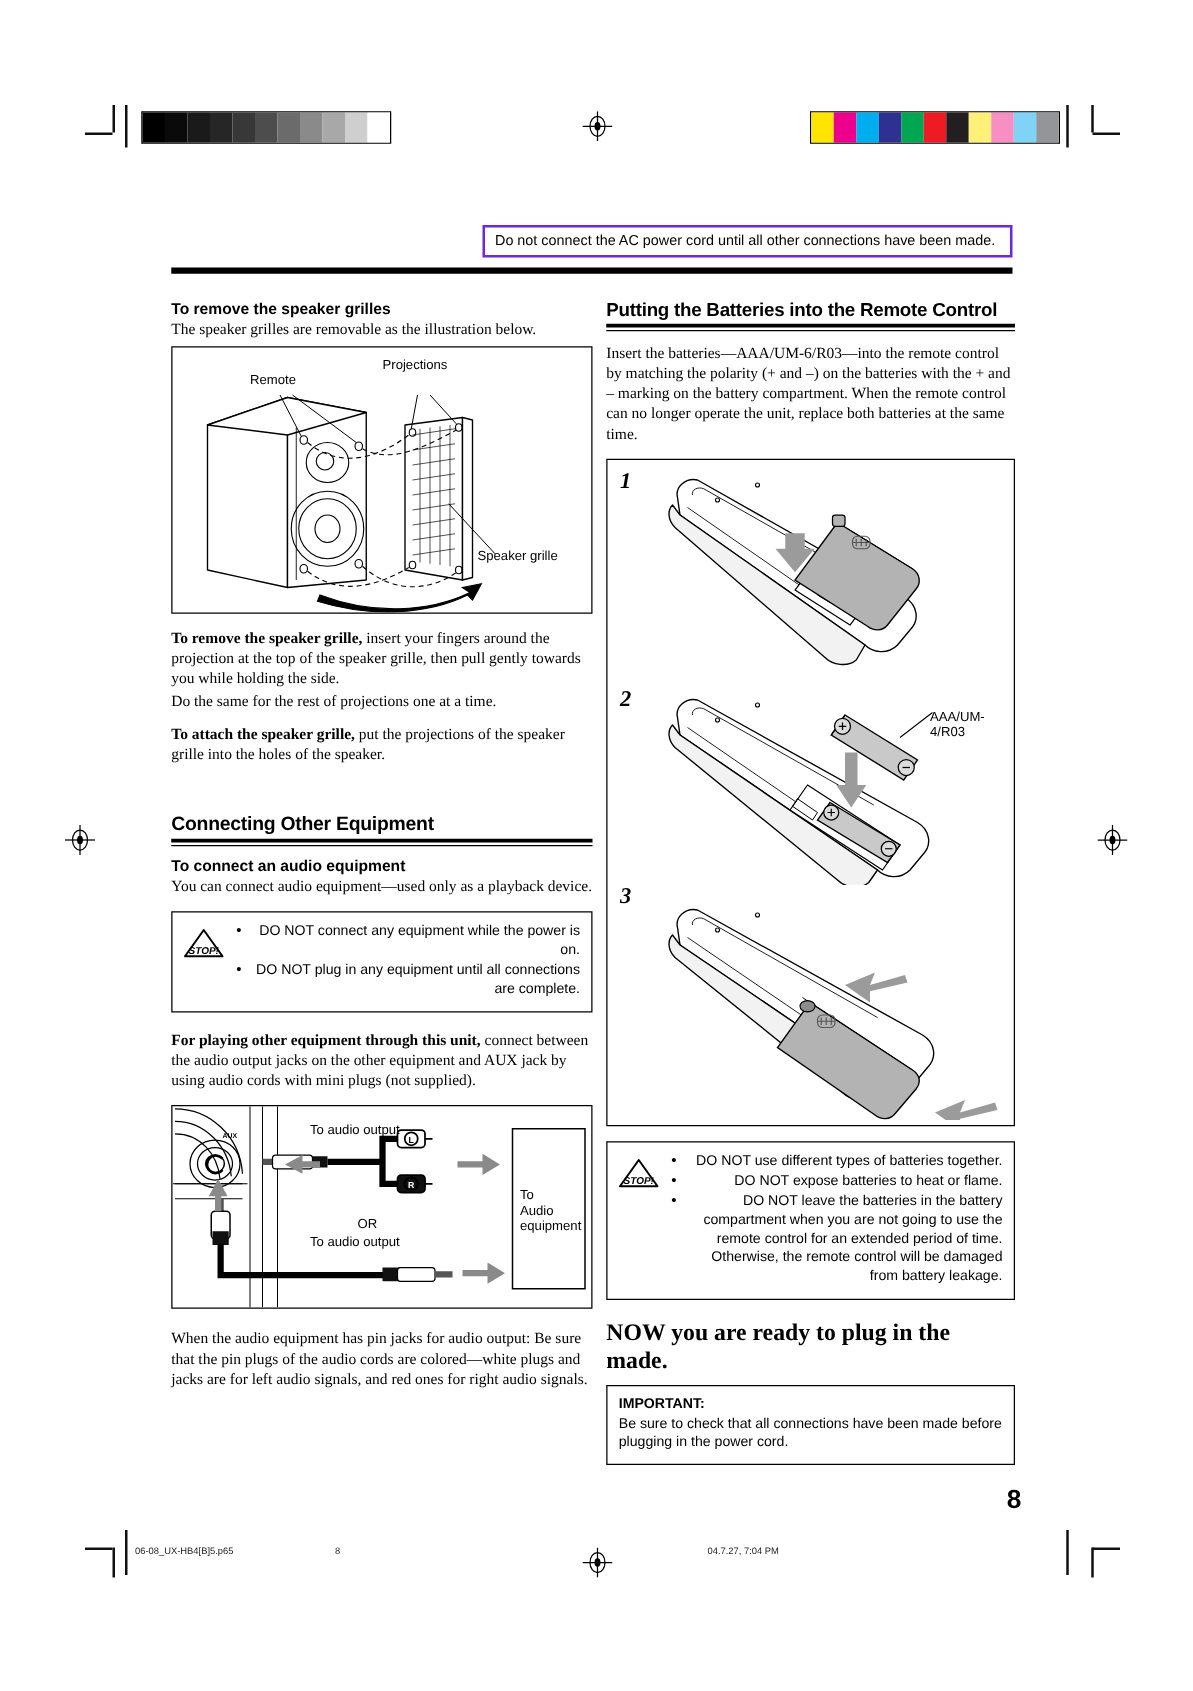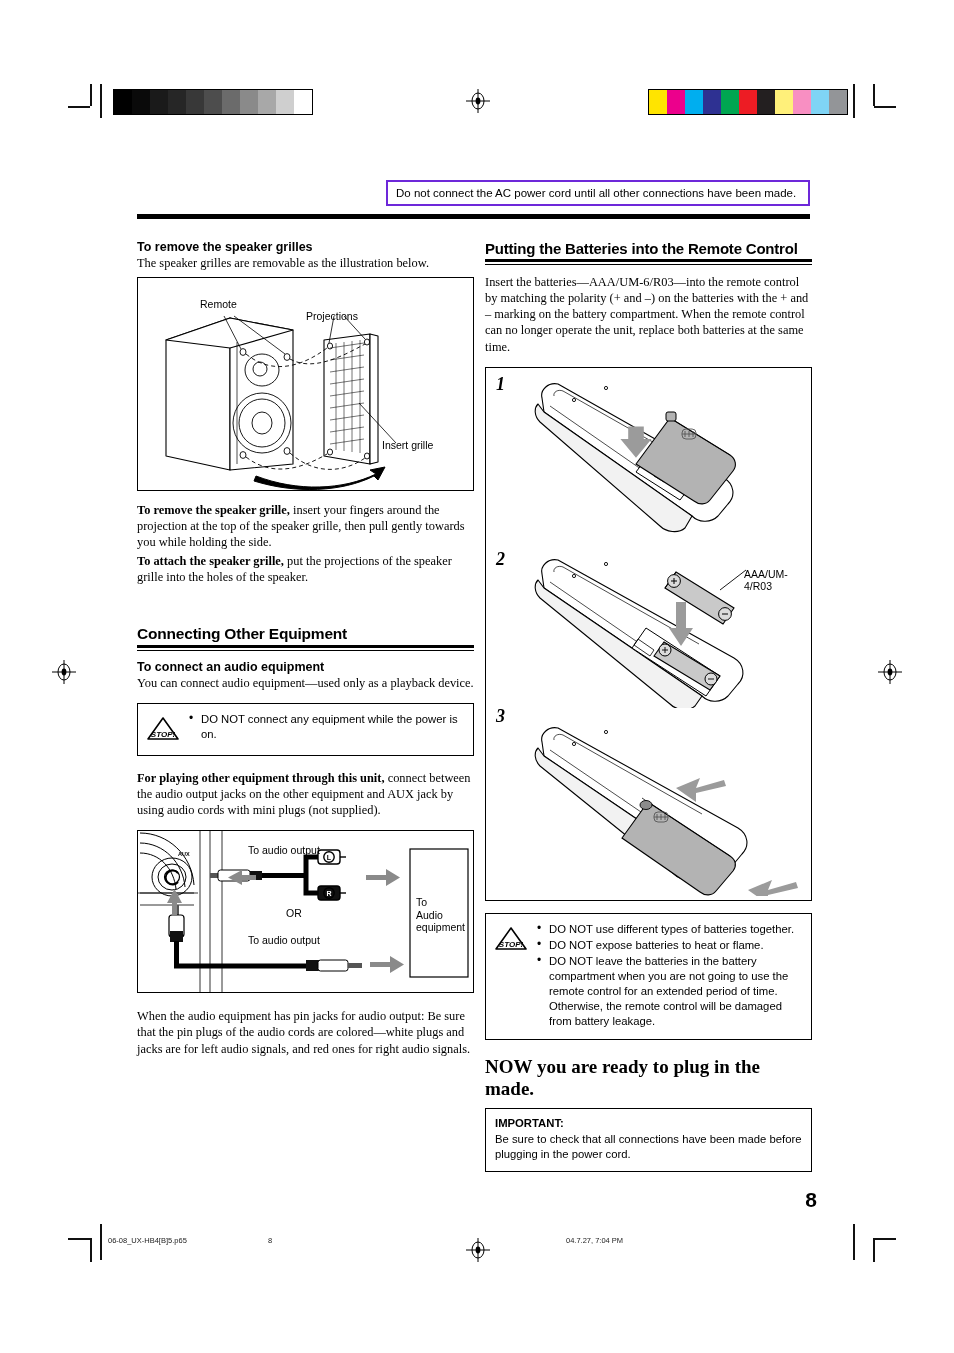--- a/index.html
+++ b/index.html
@@ -50,21 +50,21 @@
   p.body b { font-weight:bold; }
 
   .figbox { border:1px solid #000; position:relative; background:#fff; }
 
   
   .caution {
     border:1.5px solid #000; display:flex; gap:8px; padding:8px 9px 9px 8px;
     font-family:"Liberation Sans", sans-serif; font-size:11.3px; line-height:1.33;
   }
   .caution .stopicon { flex:0 0 34px; padding-top:4px; }
-  .caution ul { margin:0; padding:0; list-style:none; }
+  .caution ul { margin:0; padding:0; list-style:none;text-align:right; }
   .caution li { position:relative; padding-left:13px; margin-bottom:1px; }
   .caution li:before {
     content:"•"; position:absolute; left:1px; top:-1px; font-size:12px;
   }
 
   .nowready {
     font-family:"Liberation Serif", serif; font-weight:bold; font-size:19px;
     margin:16px 0 8px 0;
   }
   .important {
@@ -244,27 +244,28 @@
 
           <path d="M196 38 L191 65" stroke-width="0.8"></path>
           <path d="M206 38 L227 61" stroke-width="0.8"></path>
 
           <path d="M221 125 L258 165" stroke-width="0.8"></path>
         </g>
 
         <path d="M118 198 C 160 214, 205 212, 238 196 L232 192 L247 189 L240 202 L236 198 C 204 214, 158 216, 116 203 Z" fill="#000" stroke="#000" stroke-width="1"></path>
       </svg>
       <div class="figlabel" style="left:62px;top:20px;">Remote</div>
-      <div class="figlabel" style="left:168px;top:32px;">Projections</div>
-      <div class="figlabel" style="left:244px;top:161px;">Insert grille</div>
+      <div class="figlabel" style="left:168px;top:8px;">Projections</div>
+      <div class="figlabel" style="left:244px;top:161px;">Speaker grille</div>
     </div>
 
     <p class="body" style="margin-top:11px;margin-bottom:2px;">
       <b>To remove the speaker grille,</b><span> insert your fingers around the projection at the top of the speaker grille, then pull gently towards you while holding the side.</span>
     </p>
+    <p class="body" style="margin-bottom:10px;">Do the same for the rest of projections one at a time.</p>
 
     <p class="body" style="margin-bottom:12px;">
       <b>To attach the speaker grille,</b><span> put the projections of the speaker grille into the holes of the speaker.</span>
     </p>
 
     <div style="height:28px;"></div>
 
     <h2 class="sect">Connecting Other Equipment</h2>
     <div class="sect-rule"></div>
     <div class="sect-rule2"></div>
@@ -274,20 +275,21 @@
 
     <div class="caution">
       <div class="stopicon">
         <svg width="34" height="26" viewBox="0 0 34 26">
           <path d="M17 2 L32 23 L2 23 Z" fill="none" stroke="#000" stroke-width="1.6" stroke-linejoin="round"></path>
           <text x="17" y="21" font-family="Liberation Sans, sans-serif" font-size="8" font-weight="bold" font-style="italic" text-anchor="middle" fill="#000">STOP!</text>
         </svg>
       </div>
       <ul>
         <li>DO NOT connect any equipment while the power is on.</li>
+        <li>DO NOT plug in any equipment until all connections are complete.</li>
       </ul>
     </div>
 
     <p class="body" style="margin-top:14px;margin-bottom:12px;">
       <b>For playing other equipment through this unit,</b><span> connect between the audio output jacks on the other equipment and AUX jack by using audio cords with mini plugs (not supplied).</span>
     </p>
 
     <div class="figbox" style="height:163px;">
       <svg width="335" height="161" viewBox="0 0 335 161">
         <g fill="none" stroke="#000">
@@ -338,21 +340,21 @@
         <g fill="#8a8a8a">
           <path d="M118 44 L104 44 L104 39 L90 46.5 L104 54 L104 49 L118 49 Z"></path>
           <path d="M48 84 L48 72 L43 72 L50.5 58 L58 72 L53 72 L53 84 Z" transform="translate(-14,0)"></path>
           <path d="M228 44 L248 44 L248 38 L262 46.5 L248 55 L248 49 L228 49 Z"></path>
           <path d="M232 131 L252 131 L252 125 L266 133.5 L252 142 L252 136 L232 136 Z"></path>
         </g>
 
         <rect x="272" y="18" width="58" height="128" fill="#fff" stroke="#000" stroke-width="1.2"></rect>
       </svg>
       <div class="figlabel" style="left:110px;top:13px;">To audio output</div>
-      <div class="figlabel" style="left:148px;top:76px;">OR</div>
+      <div class="figlabel" style="left:148px;top:88px;">OR</div>
       <div class="figlabel" style="left:110px;top:103px;">To audio output</div>
       <div class="figlabel" style="left:278px;top:65px;">To</div>
       <div class="figlabel" style="left:278px;top:78px;">Audio equipment</div>
     </div>
 
     <p class="body" style="margin-top:15px;">When the audio equipment has pin jacks for audio output: Be sure that the pin plugs of the audio cords are colored—white plugs and jacks are for left audio signals, and red ones for right audio signals.</p>
   </div>
 
   <div class="col-right">
 

